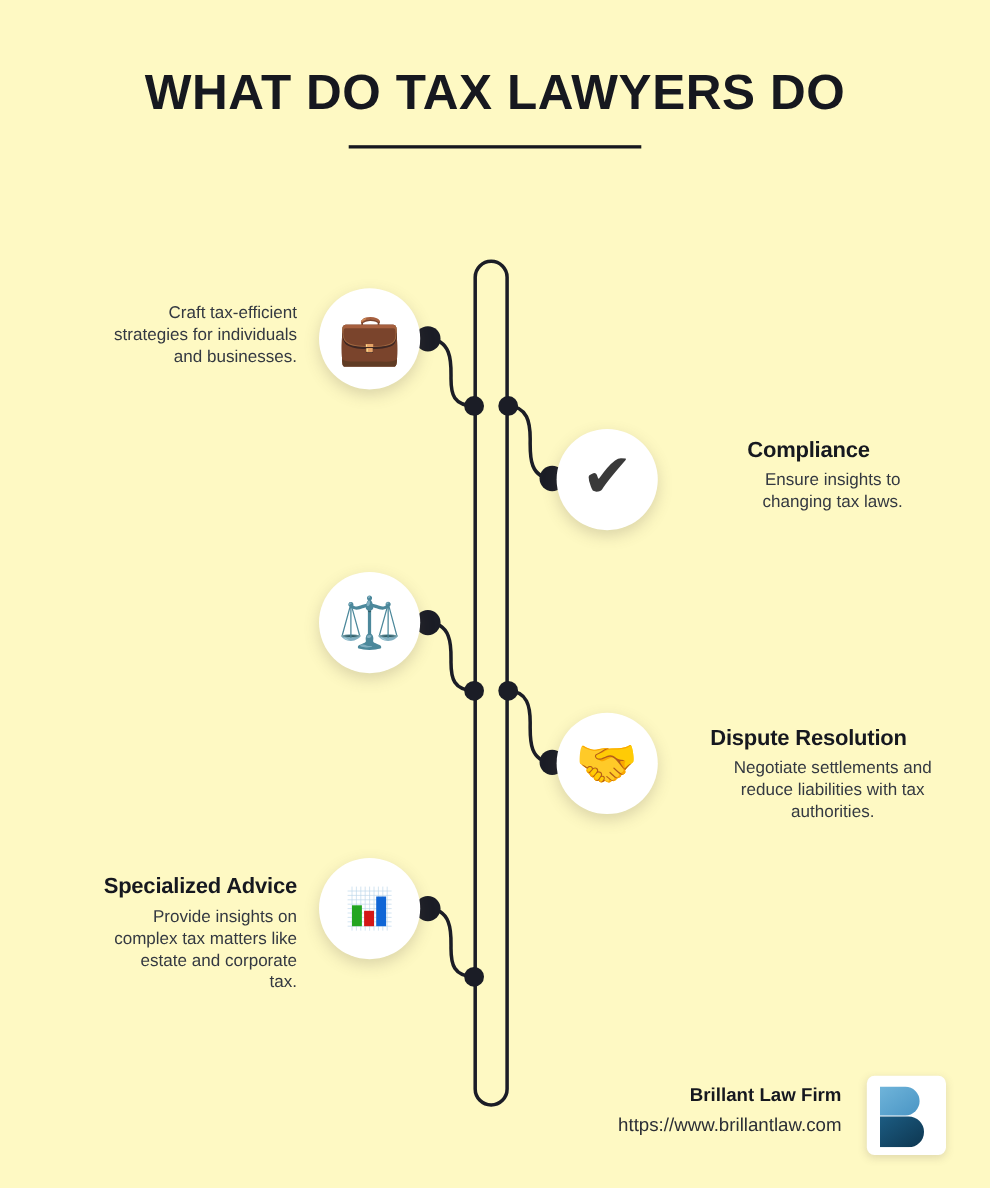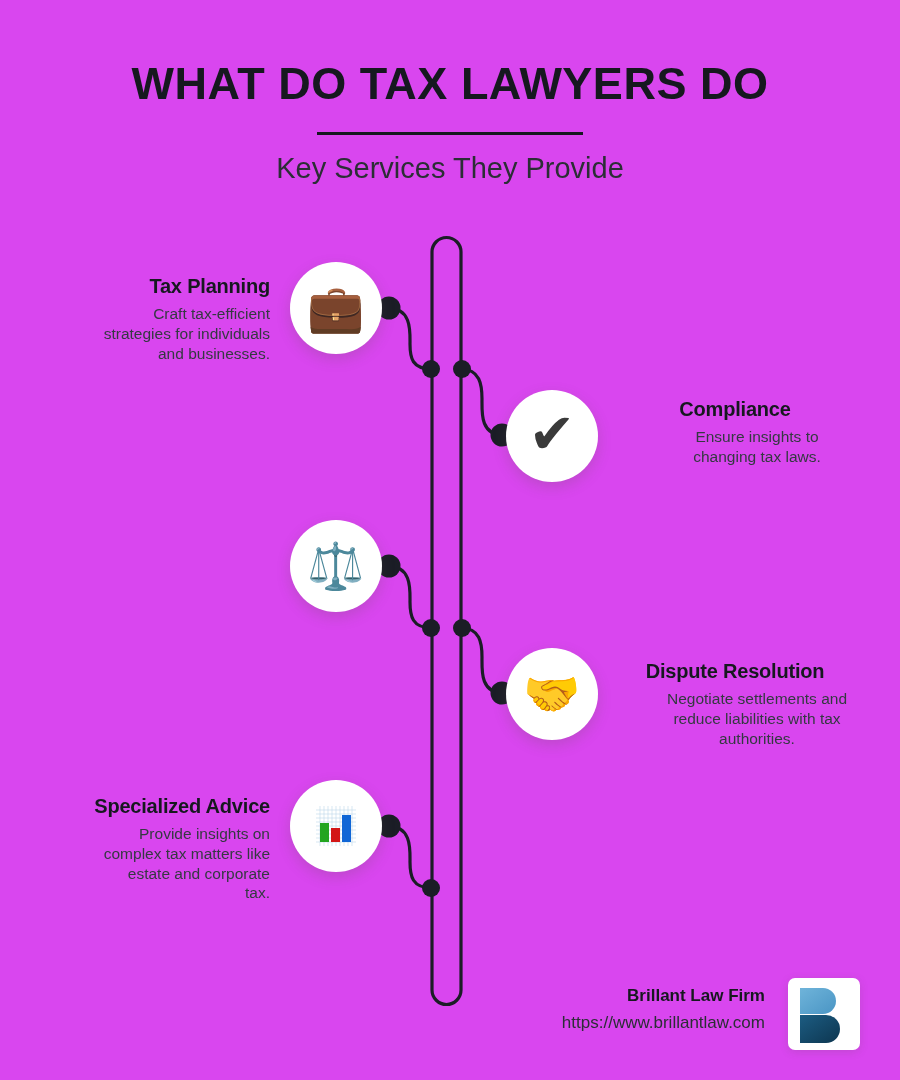--- a/index.html
+++ b/index.html
@@ -7,21 +7,21 @@
   html, body {
     width:900px; height:1080px;
     background:#e4e0de;
     font-family:"Liberation Sans", sans-serif;
     overflow:hidden;
   }
 
   #page {
     position:relative;
     width:900px; height:1080px;
-    background:#d946ef;
+    background:#fef9c3;
   }
 
   
   .title {
     position:absolute; top:58px; left:0; width:900px;
     text-align:center;
     font-size:45px; font-weight:bold; letter-spacing:0.5px;
     color:#16181f;
   }
   .divider {
@@ -93,21 +93,20 @@
     display:flex; align-items:center; justify-content:center;
   }
 </style>
 </head>
 <body>
 
 <div id="page">
 
   <div class="title">WHAT DO TAX LAWYERS DO</div>
   <div class="divider"></div>
-  <div class="subtitle">Key Services They Provide</div>
 
   <svg class="spine" viewBox="0 0 900 1080" width="900" height="1080">
 
     <path d="M432,990 L432,252 A14.5,14.5 0 0 1 461,252 L461,990" fill="none" stroke="#1b1d26" stroke-width="3.2"></path>
     <path d="M432,990 A14.5,14.5 0 0 0 461,990" fill="none" stroke="#1b1d26" stroke-width="3.2"></path>
 
     <path d="M388,308 C412,308 410,332 410,344 C410,358 412,369 432,369" fill="none" stroke="#1b1d26" stroke-width="3.2"></path>
     <circle cx="389" cy="308" r="11.5" fill="#1b1d26"></circle>
     <circle cx="431" cy="369" r="9" fill="#1b1d26"></circle>
 
@@ -167,21 +166,20 @@
           <line x1="35" y1="3" x2="35" y2="43"></line>
         <line x1="39" y1="3" x2="39" y2="43"></line>
       </g>
       <rect x="7" y="20" width="9" height="19" fill="#23a520"></rect>
       <rect x="18" y="25" width="9" height="14" fill="#d31616"></rect>
       <rect x="29" y="12" width="9" height="27" fill="#1066d6"></rect>
     </svg>
   </div>
 
   <div class="block left b1">
-    <h3>Tax Planning</h3>
     <p>Craft tax-efficient strategies for individuals and businesses.</p>
   </div>
 
   <div class="block right b2">
     <h3>Compliance</h3>
     <p>Ensure insights to changing tax laws.</p>
   </div>
 
 
   <div class="block left b5">

